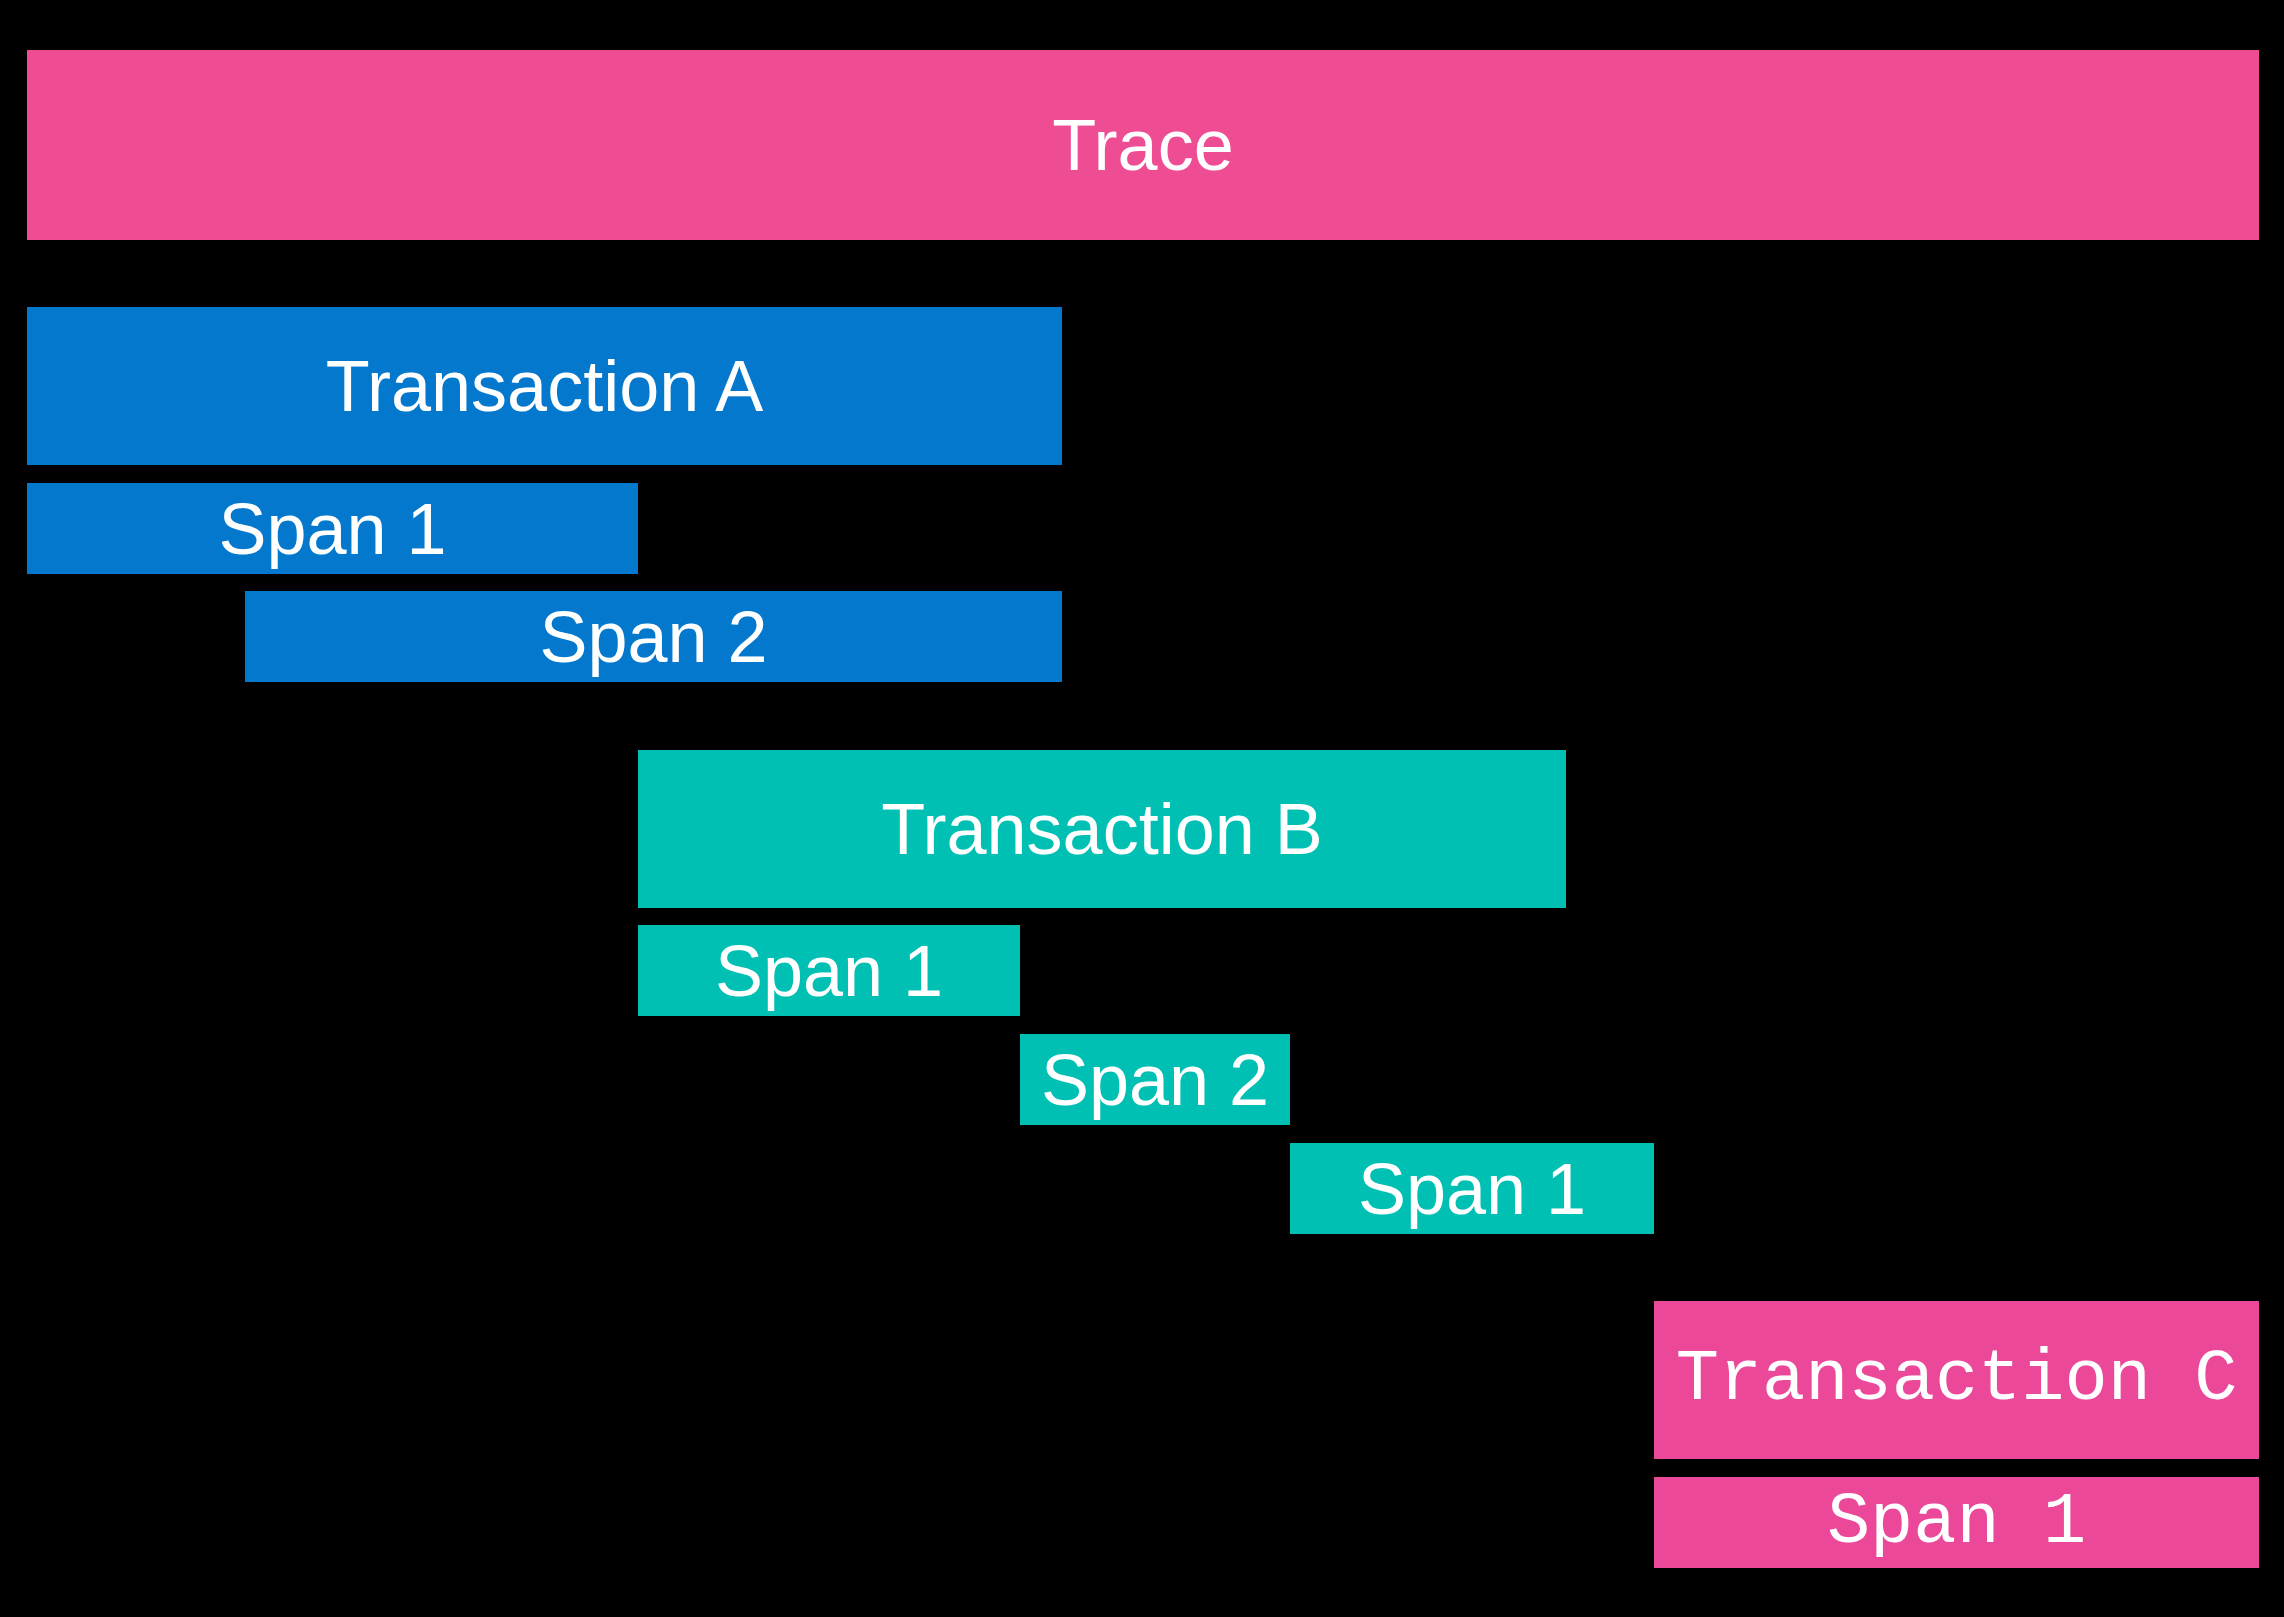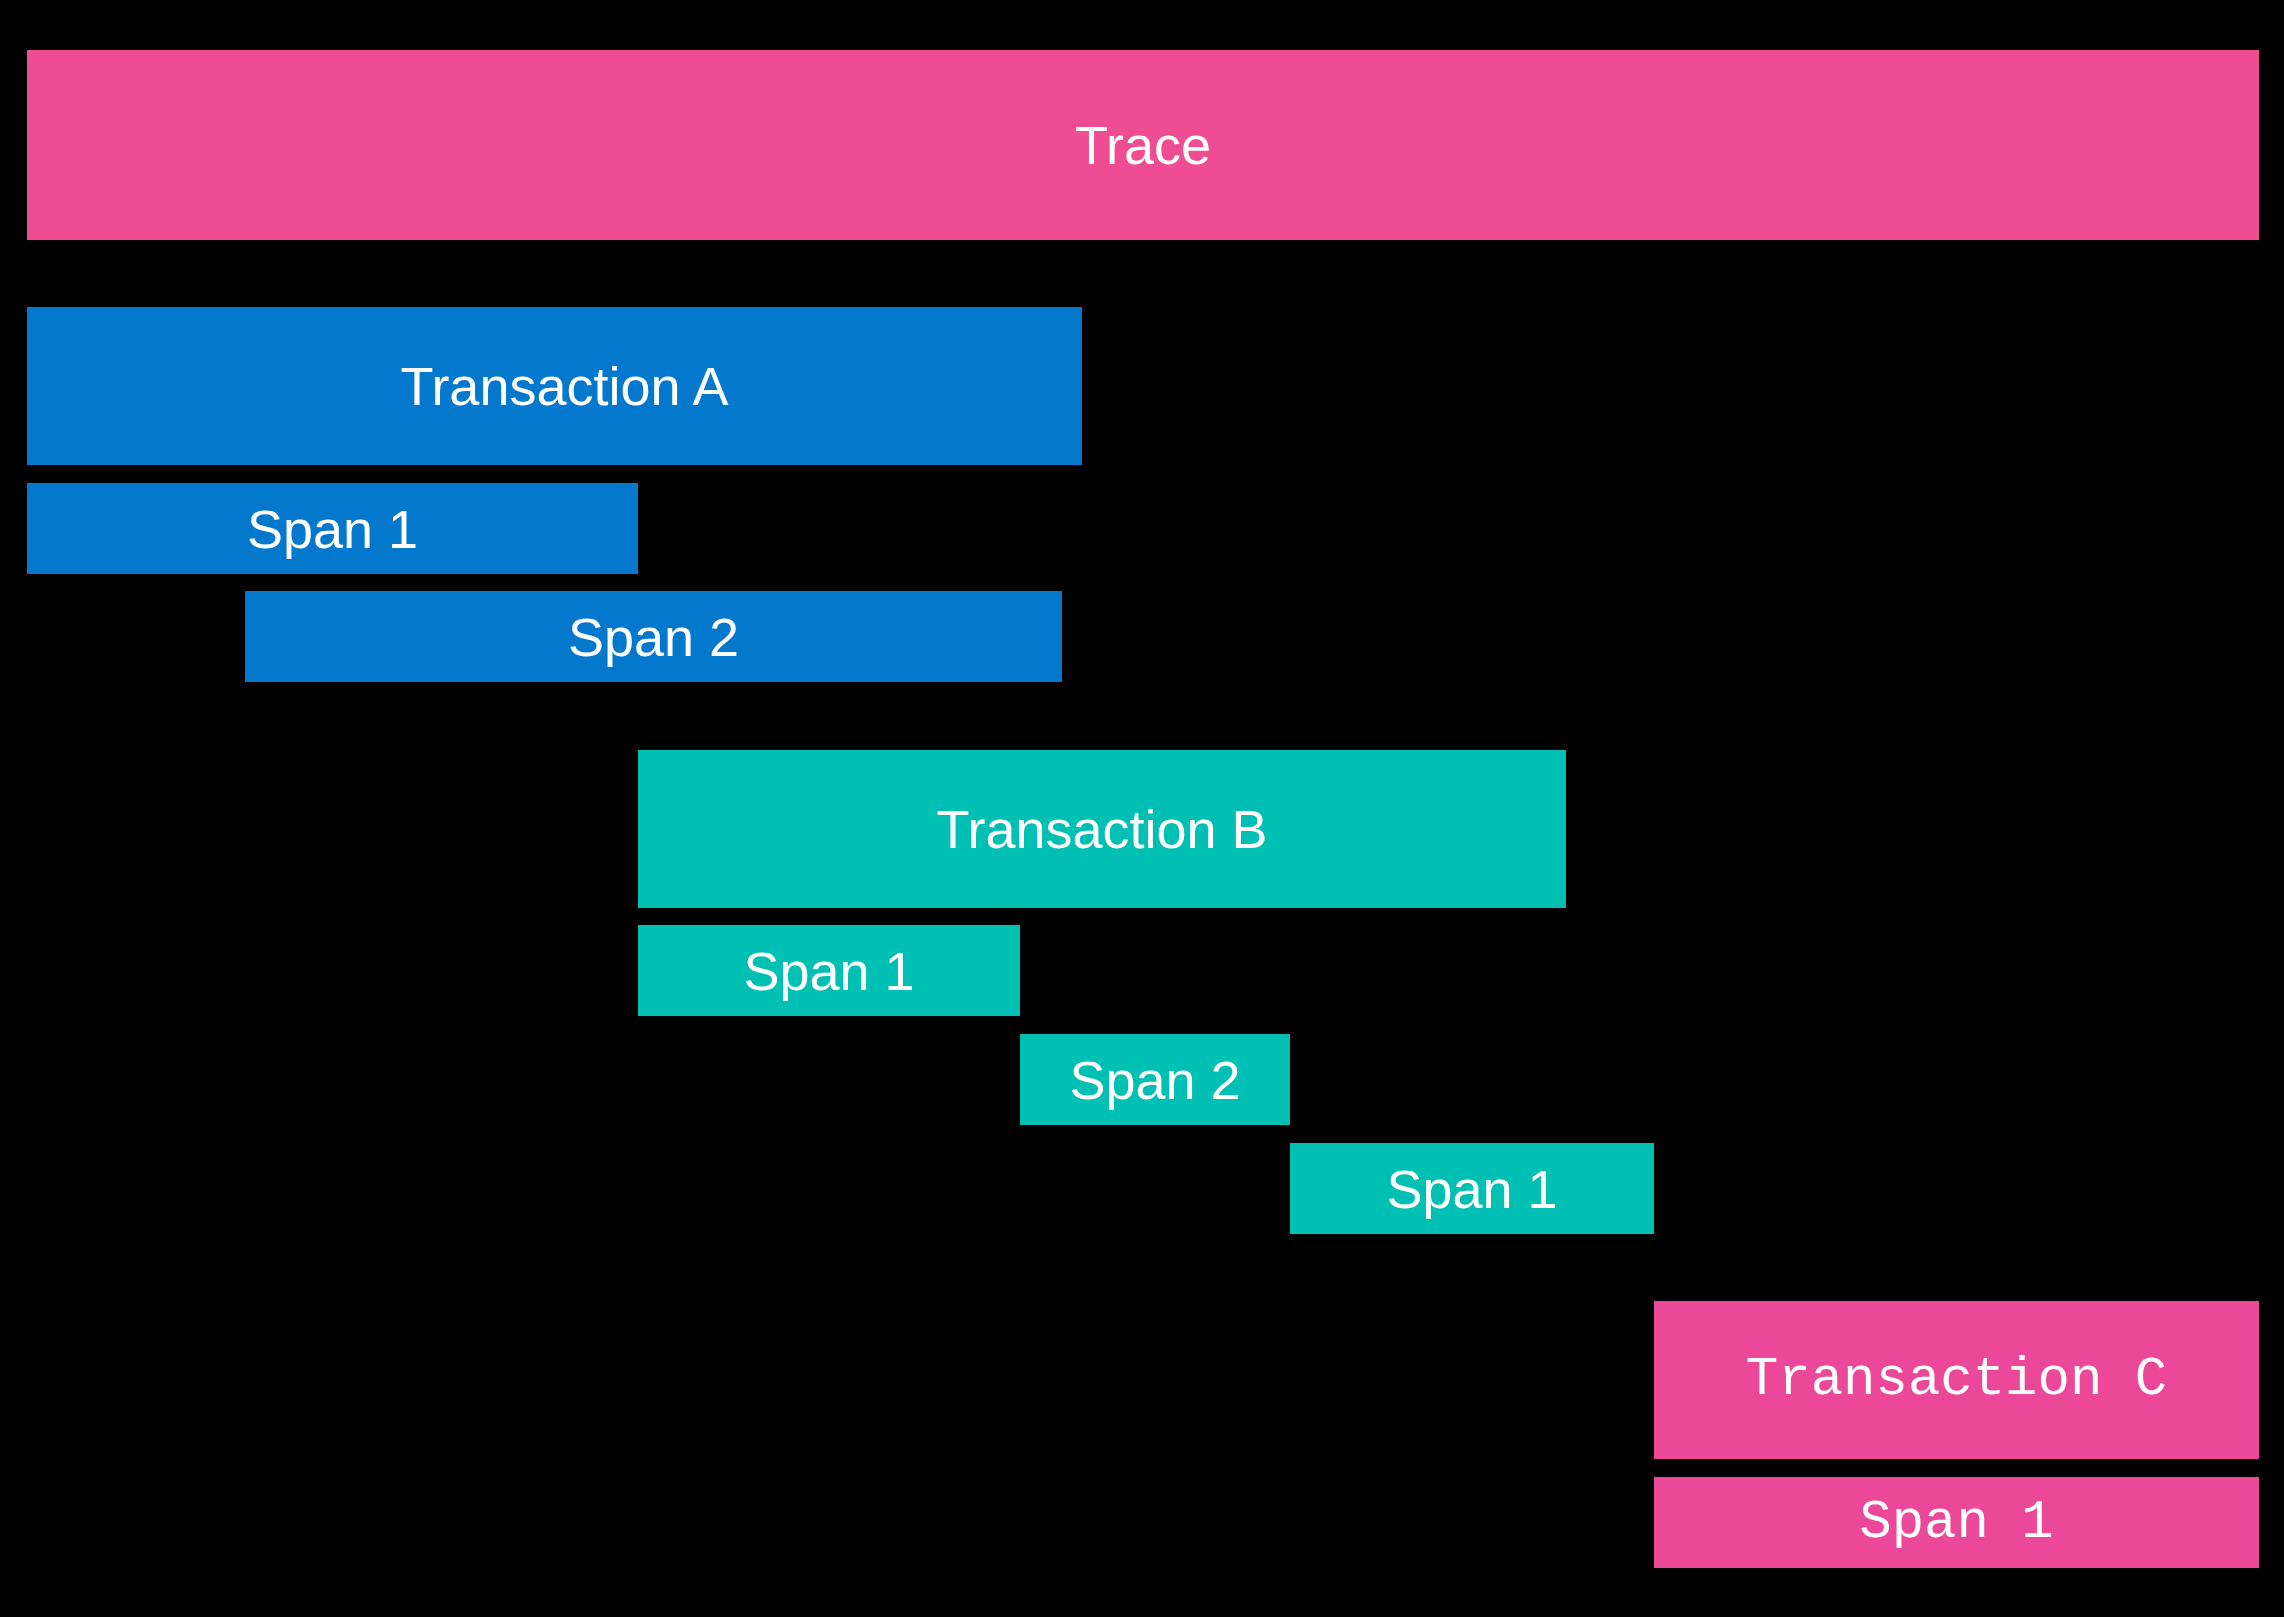--- a/index.html
+++ b/index.html
@@ -14,39 +14,39 @@
     background: #000000;
     overflow: hidden;
     font-family: "Liberation Sans", sans-serif;
   }
   .bar {
     position: absolute;
     display: flex;
     align-items: center;
     justify-content: center;
     color: #FFFFFF;
-    font-size: 54px;
+    font-size: 72px;
     font-weight: 400;
     line-height: 1;
     white-space: nowrap;
     letter-spacing: 0;
   }
   .bar.pink   { background: #EE4D93; }
   .bar.blue   { background: #0478CD; }
   .bar.teal   { background: #00BFB3; }
   .bar.yellow { background: #ec4899; font-family: Liberation Mono, monospace; }
 </style>
 </head>
 <body>
 
 <div class="canvas">
 
   <div class="bar pink" style="left:27px; top:50px; width:2232px; height:190px;">Trace</div>
 
-  <div class="bar blue" style="left:27px; top:307px; width:1035px; height:158px;padding-left:20px;">Transaction A</div>
+  <div class="bar blue" style="left:27px; top:307px; width:1035px; height:158px;">Transaction A</div>
 
   <div class="bar blue" style="left:27px; top:483px; width:611px; height:91px;">Span 1</div>
 
   <div class="bar blue" style="left:245px; top:591px; width:817px; height:91px;">Span 2</div>
 
   <div class="bar teal" style="left:638px; top:750px; width:928px; height:158px;">Transaction B</div>
 
   <div class="bar teal" style="left:638px; top:925px; width:382px; height:91px;">Span 1</div>
 
   <div class="bar teal" style="left:1020px; top:1034px; width:270px; height:91px;">Span 2</div>

